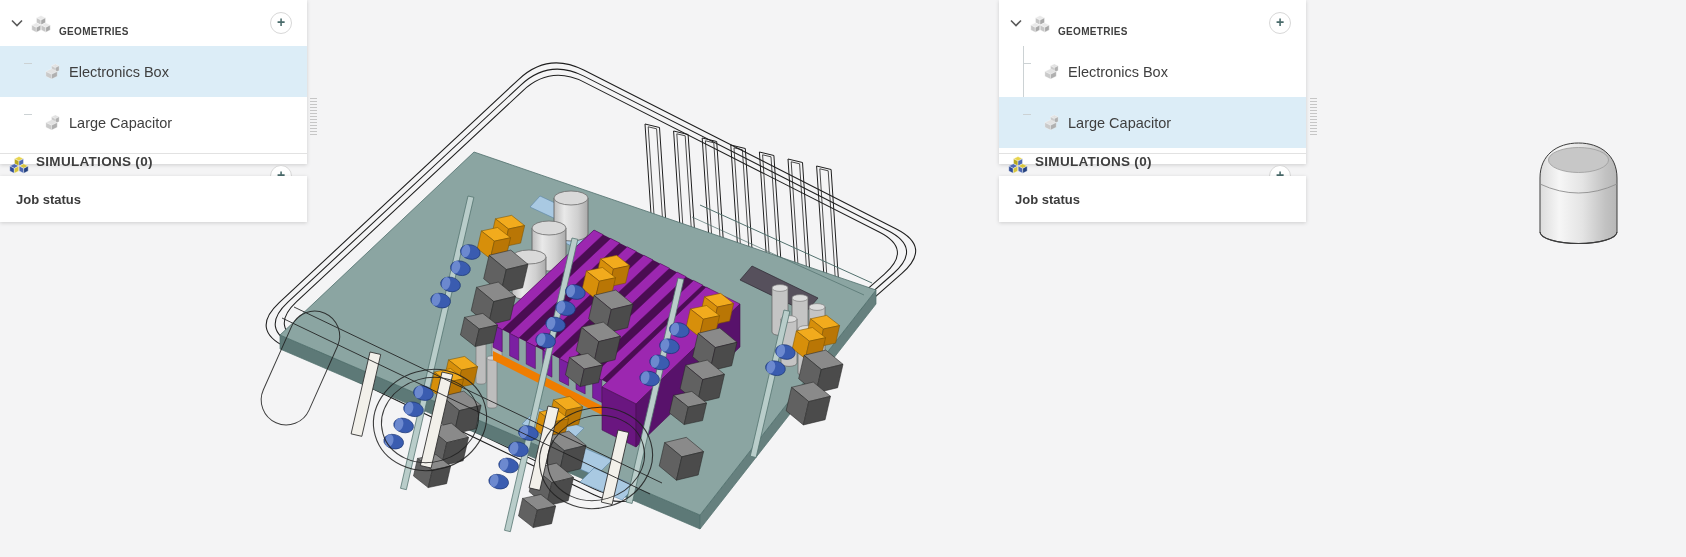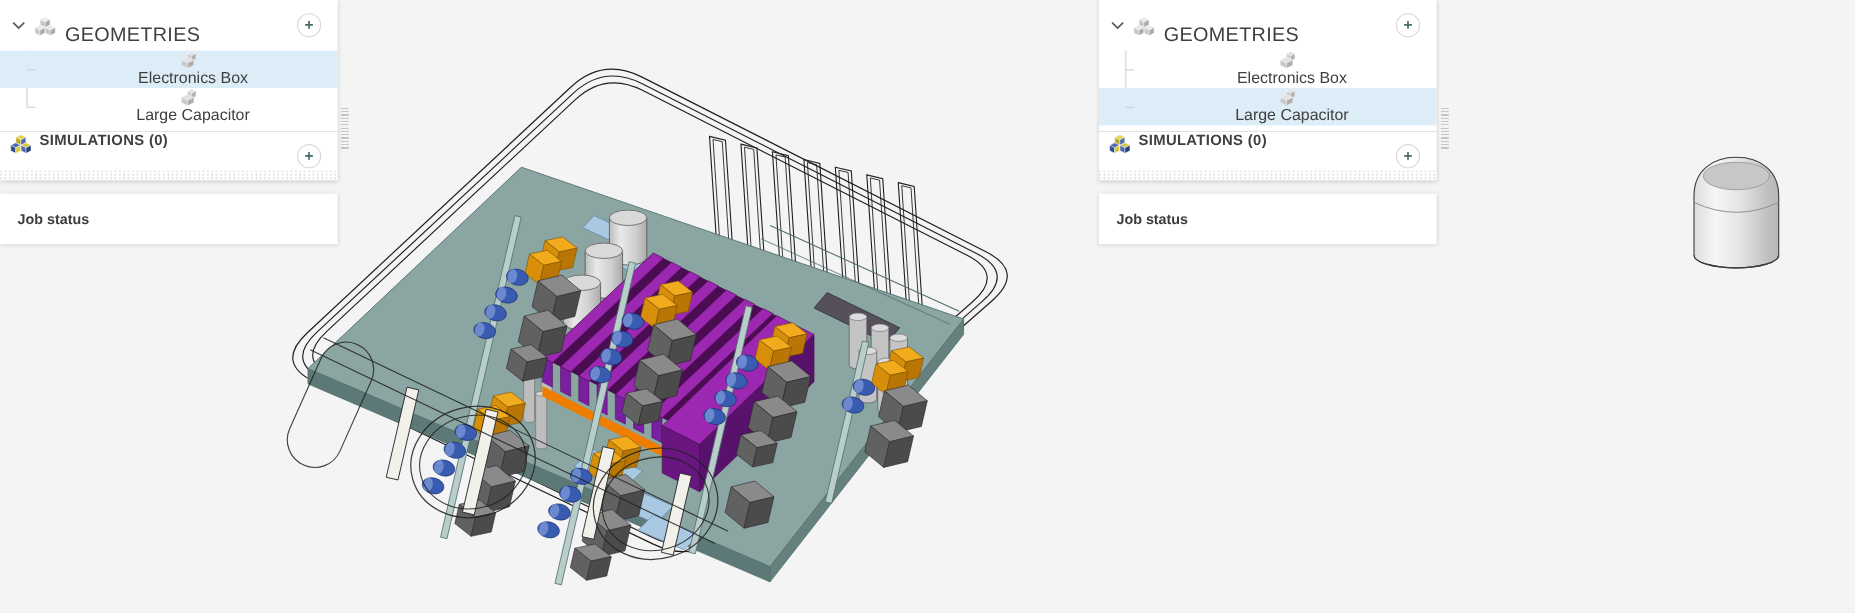--- a/index.html
+++ b/index.html
@@ -20,31 +20,31 @@
   .card {
     position:absolute; left:0; width:307px; background:var(--panel-bg);
     box-shadow:0 1px 4px rgba(0,0,0,.16);
   }
   .tree-card { top:0; height:164px; }
   .job-card  { top:176px; height:46px; display:flex; align-items:center; padding-left:16px; }
 
   .hdr-row { height:46px; display:flex; align-items:center; padding:0 12px 0 10px; position:relative; cursor:pointer; }
   .chev { width:14px; height:14px; display:flex; align-items:center; justify-content:center; }
   .icon20 { width:20px; height:20px; margin-left:7px; flex:0 0 auto; }
-  .hdr-label { margin-left:8px; font-size:18px; font-weight:400; letter-spacing:.3px; color:var(--text);margin-top:16px; }
+  .hdr-label { margin-left:8px; font-size:10px; font-weight:700; letter-spacing:.3px; color:var(--text);margin-top:16px; }
 
   .plus-btn {
     position:absolute; right:15px; top:50%; transform:translateY(-50%);
     width:22px; height:22px; border:1px solid var(--plus-border); border-radius:50%;
     background:var(--panel-bg); color:var(--plus); font-size:14px; font-weight:700;
     line-height:19px; text-align:center; cursor:pointer;
   }
 
   .tree-v { position:absolute; left:24px; top:46px; width:1px; height:51px; background:var(--tree); }
-  .item-row { height:34px; display:flex; align-items:center; padding-left:44px; position:relative; font-size:14.5px; cursor:pointer;flex-direction:column; }
+  .item-row { height:51px; display:flex; align-items:center; padding-left:44px; position:relative; font-size:14.5px; cursor:pointer; }
   .item-row::before { content:""; position:absolute; left:24px; top:17px; width:8px; height:1px; background:var(--tree); }
   .item-row.selected { background:var(--highlight); }
   .icon16 { width:17px; height:17px; margin-right:8px; flex:0 0 auto; }
   .item-label { color:var(--text); }
 
   .spacer5 { height:5px; }
   .sims-row { height:44px; border-top:1px solid var(--separator); display:flex; align-items:flex-start; padding:0 12px 0 9px; position:relative; cursor:pointer; }
   .sims-label { margin-left:7px; font-size:13.5px; font-weight:700; letter-spacing:.3px; color:var(--text); }
   .dotfade { position:absolute; bottom:0; left:0; right:0; height:8px;
     background-image:radial-gradient(circle at 1px 1px, #cdcdcd .7px, transparent .9px);

